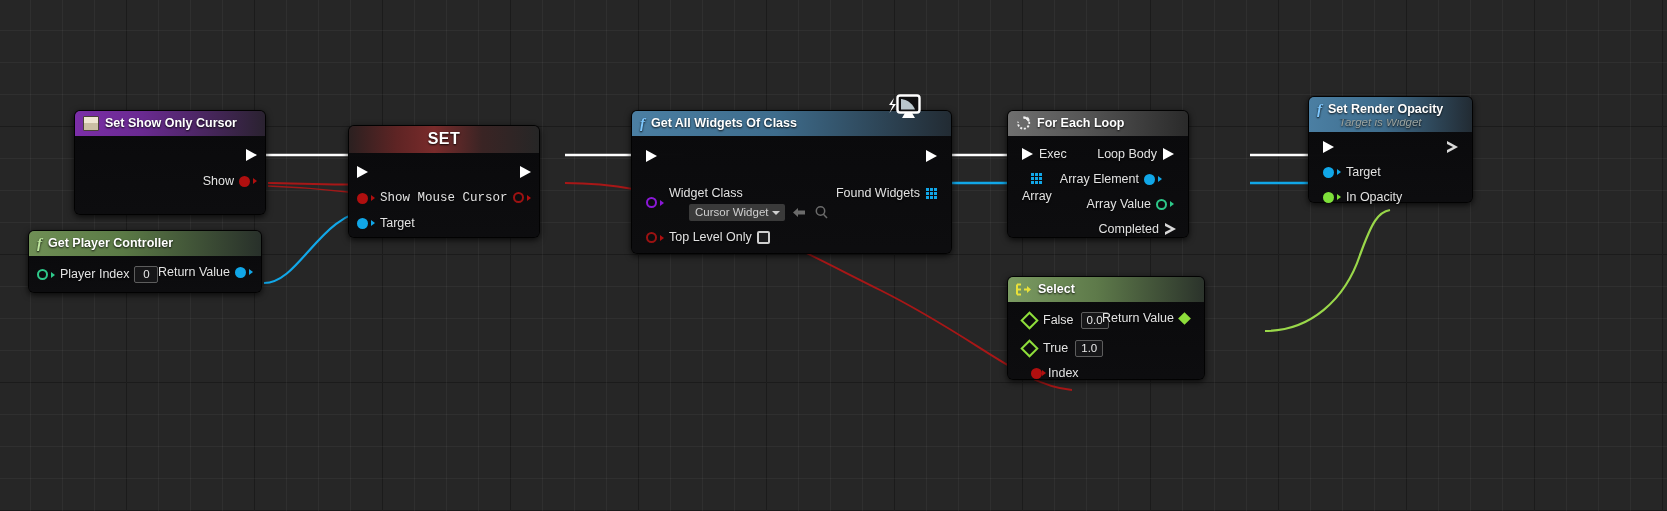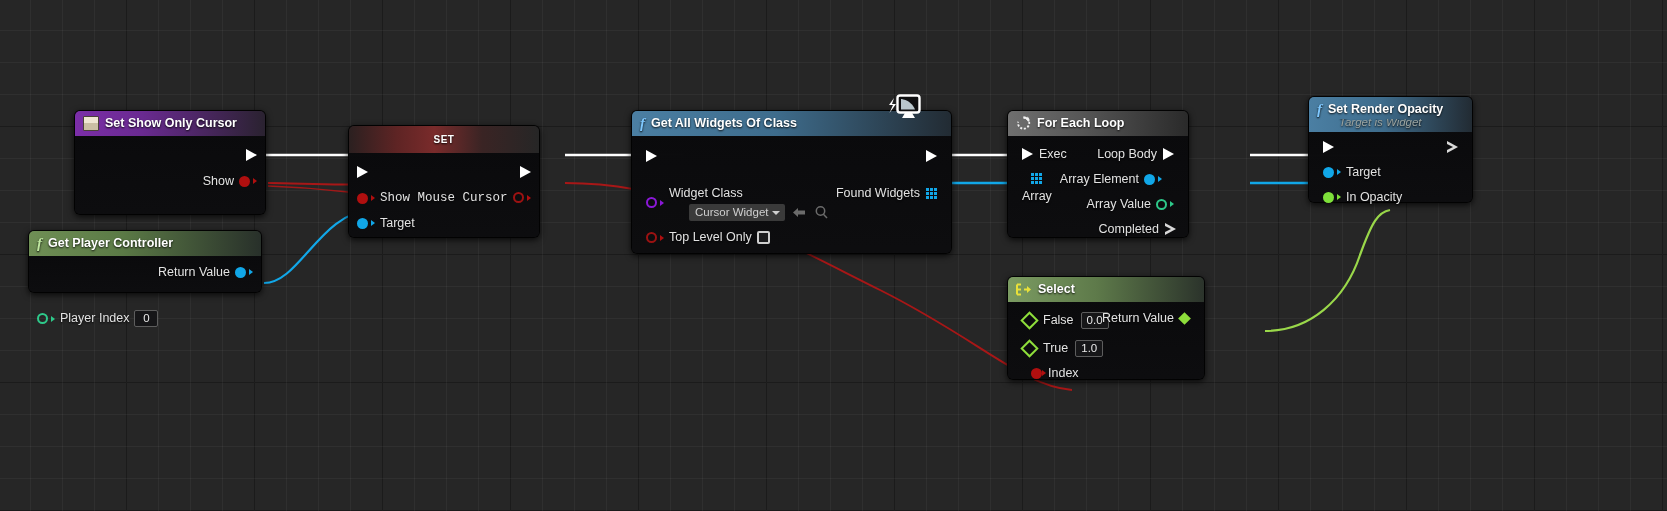--- a/index.html
+++ b/index.html
@@ -169,21 +169,21 @@
       <div class="row pin-out" style="position:absolute;right:0;top:39px;gap:5px;">
         <span class="rowtxt">Show</span>
         <span class="dot dot-red"></span>
         <span class="arrowcap arrow-red"></span>
       </div>
     </div>
   </div>
 
   <div class="node" style="left:348px;top:125px;width:190px;">
     <div class="title hdr-setred" style="justify-content:center;padding:4px 10px 5px;">
-      <span class="ttxt" style="font-size:10px;letter-spacing:.5px;">SET</span>
+      <span class="ttxt" style="font-size:16px;letter-spacing:.5px;">SET</span>
     </div>
     <div class="body" style="height:84px;">
       <div class="row pin-in" style="position:absolute;left:0;top:13px;">
         <span class="exec"></span>
       </div>
       <div class="row pin-in" style="position:absolute;left:0;top:39px;gap:5px;font-family:Liberation Mono, monospace;">
         <span class="dot dot-red"></span>
         <span class="arrowcap arrow-red"></span>
         <span class="rowtxt">Show Mouse Cursor</span>
       </div>
@@ -201,21 +201,21 @@
       </div>
     </div>
   </div>
 
   <div class="node" style="left:28px;top:230px;width:232px;">
     <div class="title hdr-green">
       <span class="ttlicon fico fico-green">f</span>
       <span class="ttxt">Get Player Controller</span>
     </div>
     <div class="body" style="height:36px;">
-      <div class="row pin-in" style="position:absolute;left:0;top:10px;gap:5px;margin-top:44px;">
+      <div class="row pin-in" style="position:absolute;left:0;top:10px;gap:5px;">
         <span class="dot-green-h"></span>
         <span class="arrowcap arrow-green"></span>
         <span class="rowtxt">Player Index</span>
         <span class="valbox">0</span>
       </div>
       <div class="row pin-out" style="position:absolute;right:0;top:10px;gap:5px;">
         <span class="rowtxt">Return Value</span>
         <span class="dot dot-blue"></span>
         <span class="arrowcap arrow-blue"></span>
       </div>

